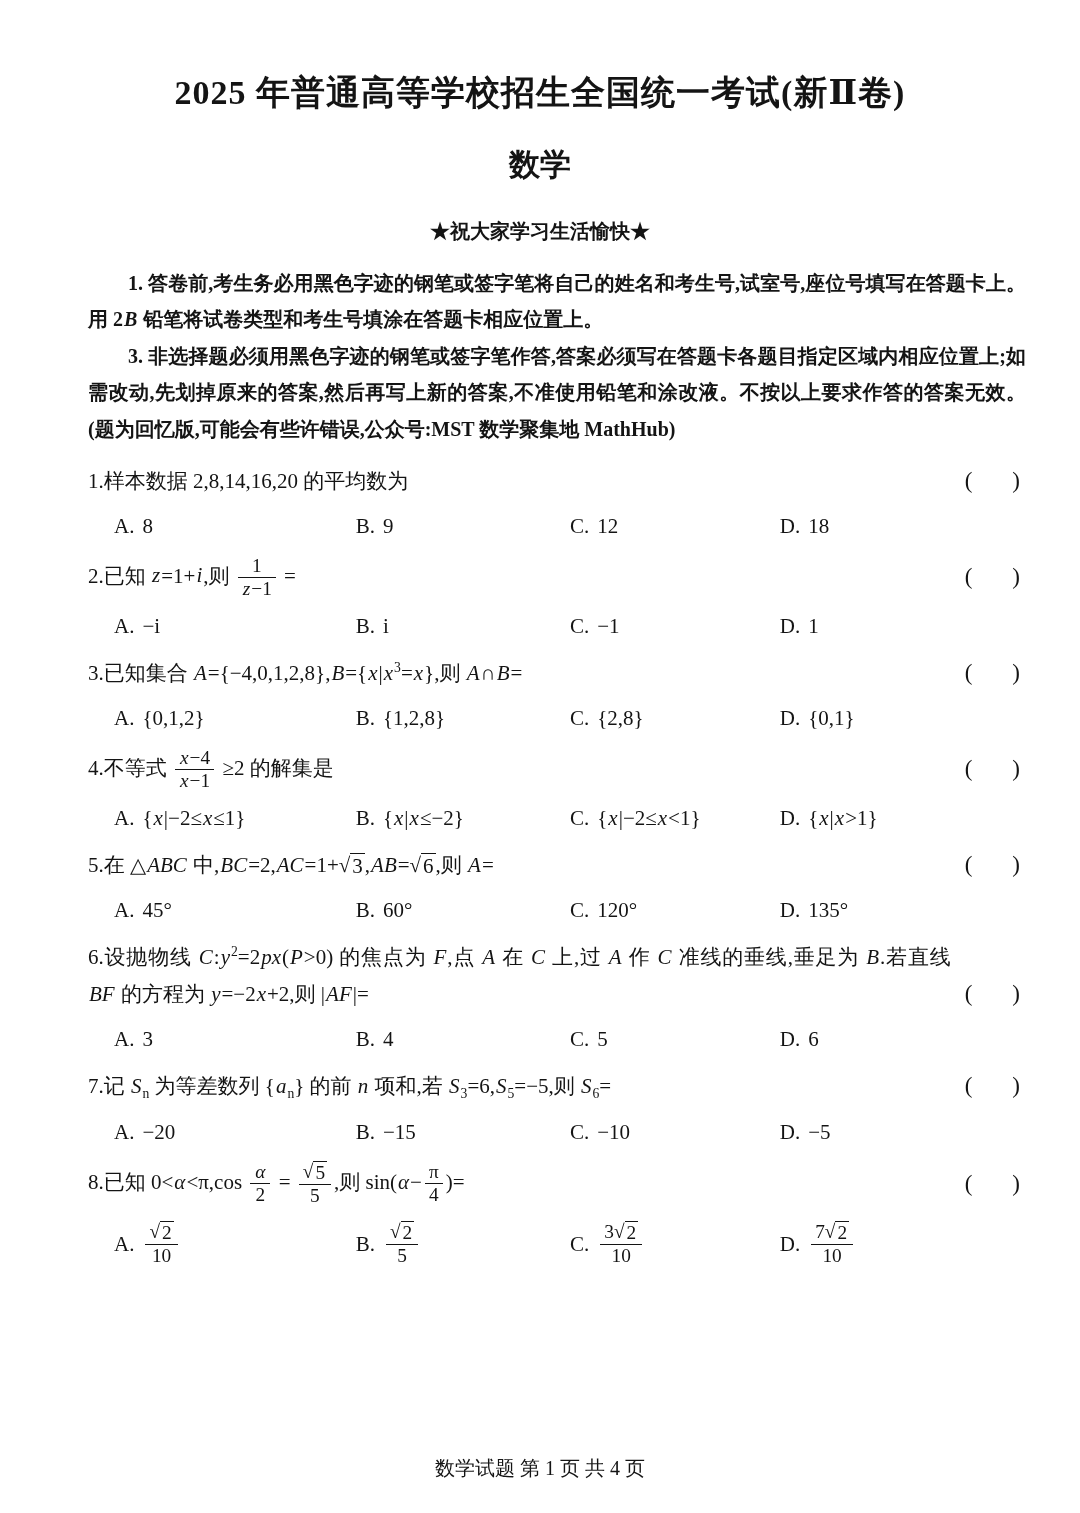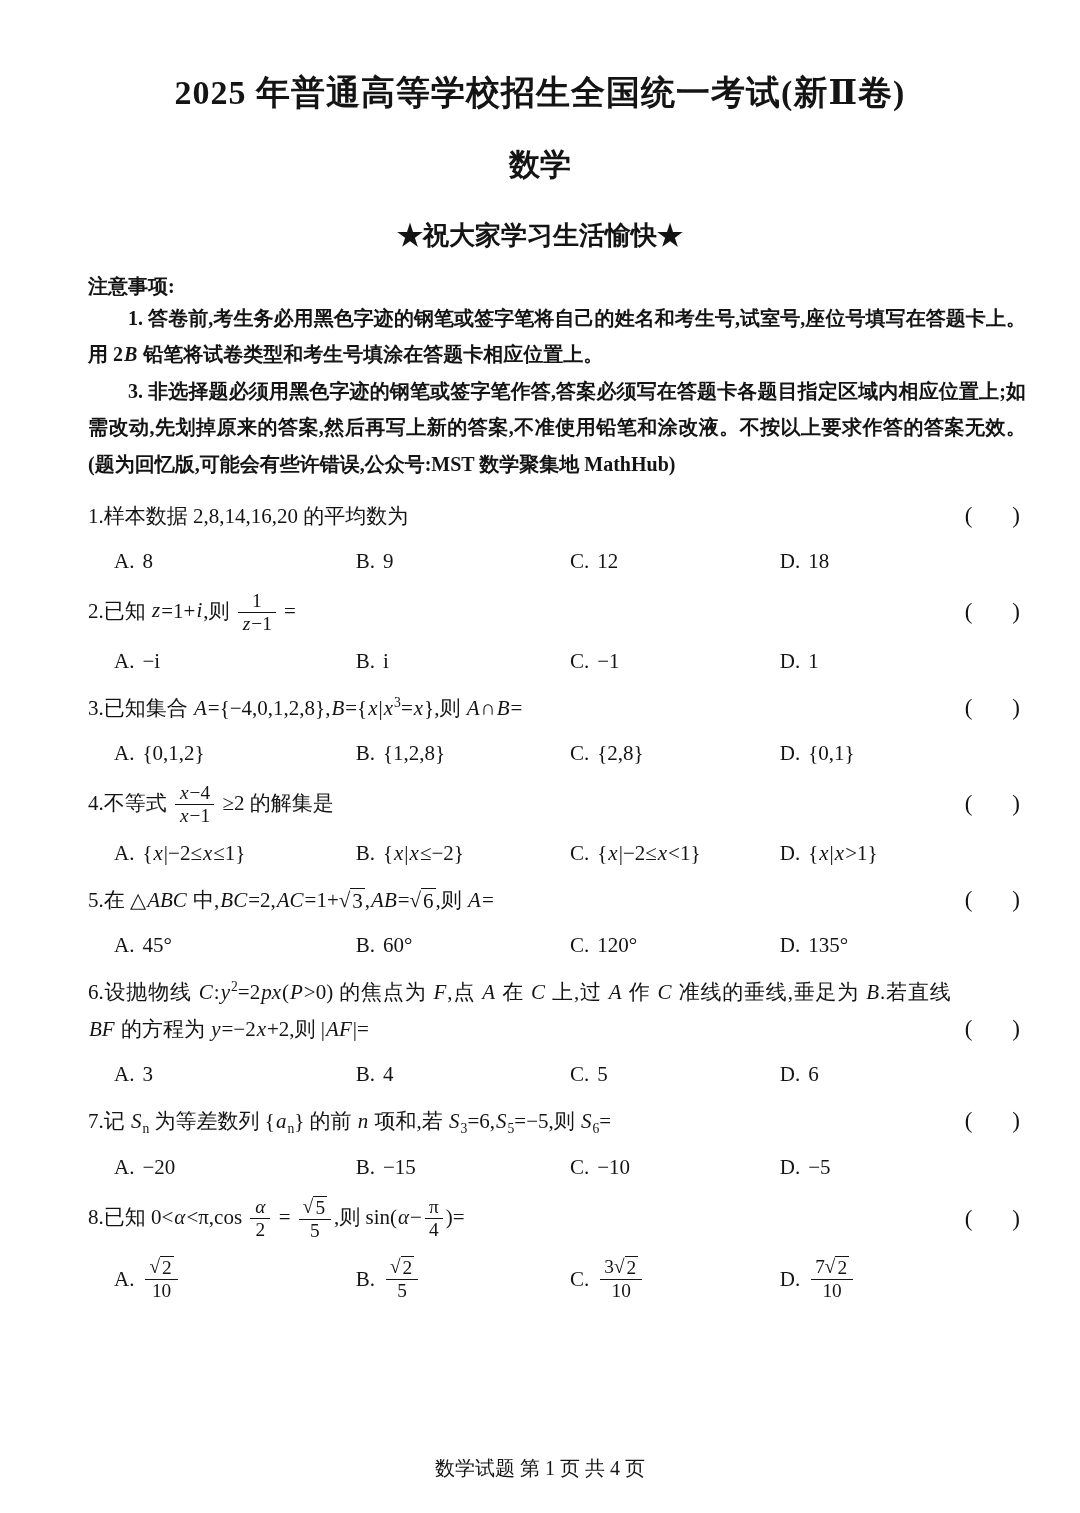--- a/index.html
+++ b/index.html
@@ -5,21 +5,21 @@
   html,body { margin:0; padding:0; }
   body {
     width:1080px; height:1513px;
     background:#ffffff; color:#141414;
     font-family:"Liberation Serif","DejaVu Serif",serif;
     position:relative; overflow:hidden;
   }
   .header { text-align:center; padding-top:70px; }
   .title   { font-size:34px; font-weight:700; letter-spacing:1px; }
   .subject { font-size:31px; font-weight:700; margin-top:28px;text-align:center; }
-  .motto   { font-size:26px; font-weight:700; margin-top:32px; }
+  .motto   { font-size:20px; font-weight:700; margin-top:32px; }
 
   .content { margin:20px 54px 0 88px; }
 
   .notice-heading { font-size:20px; font-weight:700; }
   .notice-item {
     font-size:20px; font-weight:600; line-height:1.82;
     text-indent:2em; text-align:justify; margin:0;
   }
 
   .section-heading { font-size:21px; font-weight:700; margin-top:24px; }
@@ -58,21 +58,20 @@
 </head>
 <body>
 
 <div class="header">
   <div class="title">2025 年普通高等学校招生全国统一考试(新Ⅱ卷)</div>
   <div class="subject">数学</div>
   <div class="motto">★祝大家学习生活愉快★</div>
 </div>
 
 <div class="content">
-  <div class="notice-heading">注意事项:</div>
   <div id="notice-list">
       <p class="notice-item">1. 答卷前,考生务必用黑色字迹的钢笔或签字笔将自己的姓名和考生号,试室号,座位号填写在答题卡上。用 2<i>B</i> 铅笔将试卷类型和考生号填涂在答题卡相应位置上。</p>
       <p class="notice-item">3. 非选择题必须用黑色字迹的钢笔或签字笔作答,答案必须写在答题卡各题目指定区域内相应位置上;如需改动,先划掉原来的答案,然后再写上新的答案,不准使用铅笔和涂改液。不按以上要求作答的答案无效。(题为回忆版,可能会有些许错误,公众号:MST 数学聚集地 MathHub)</p>
     </div>
 
   <div id="question-list">
       <div class="question">
     <div class="stem-row">
       <div class="stem">1.样本数据 2,8,14,16,20 的平均数为</div>
       <div class="bracket"><span class="br-l">(</span><span class="br-r">)</span></div>

